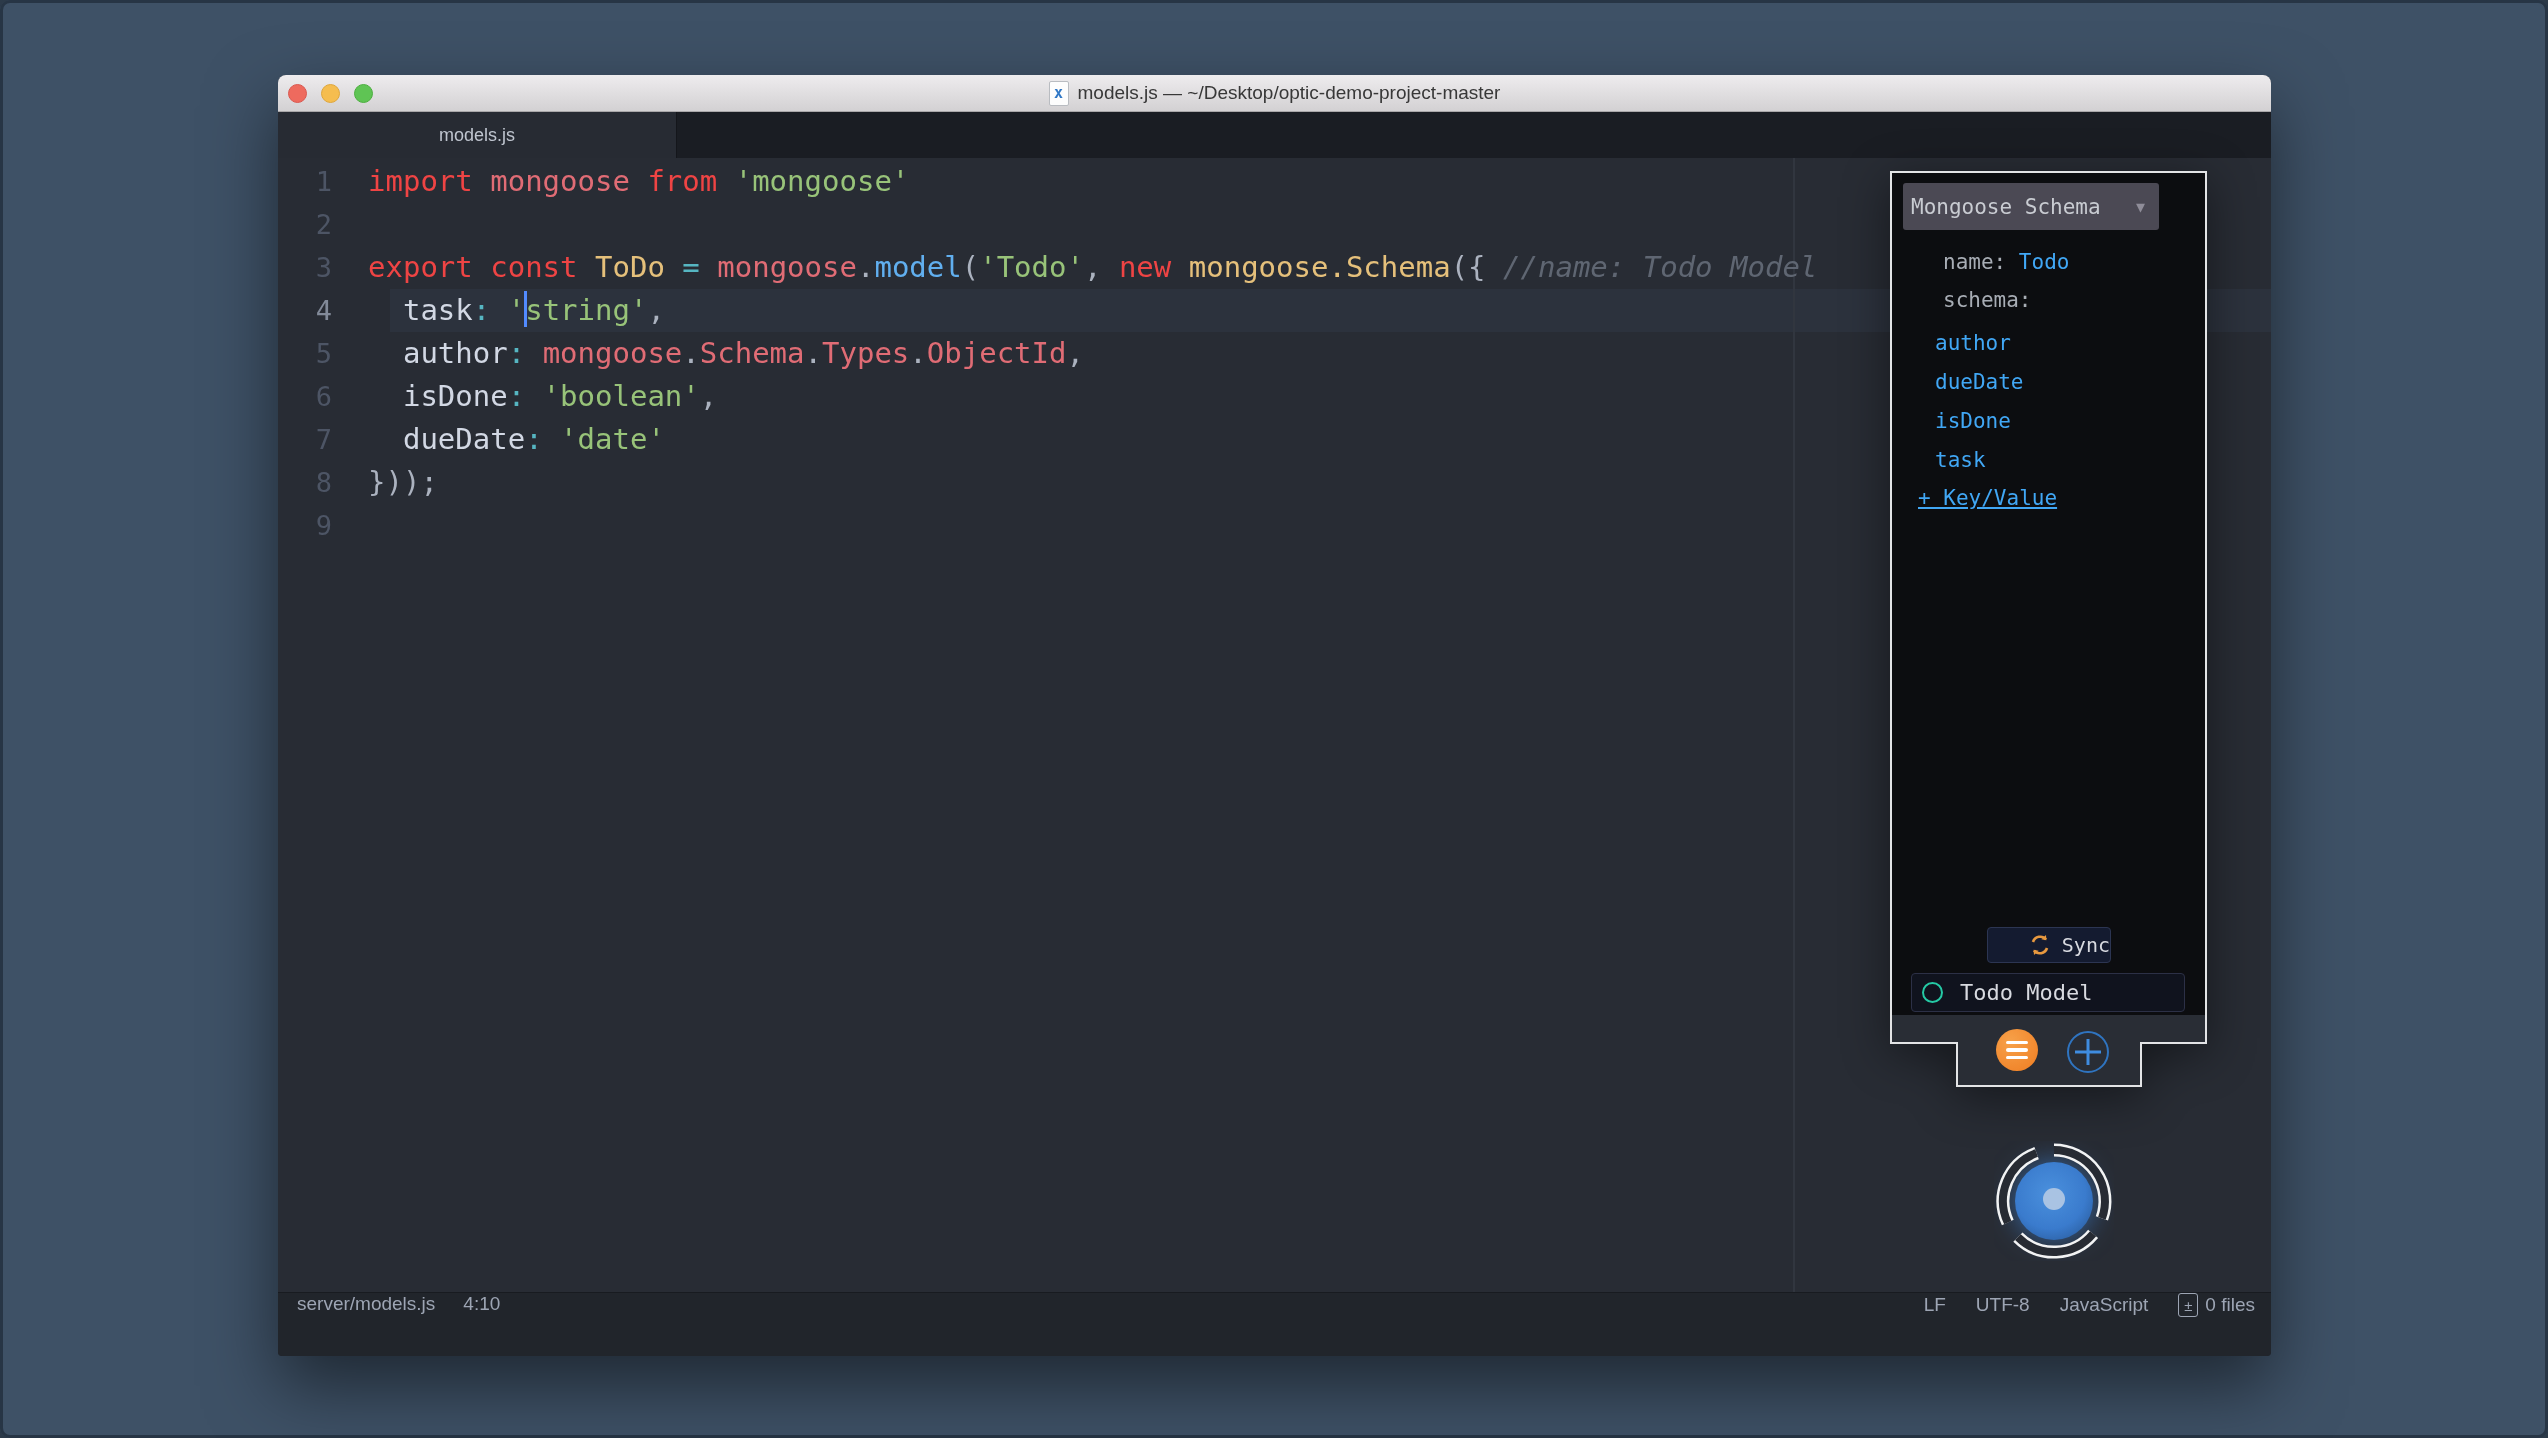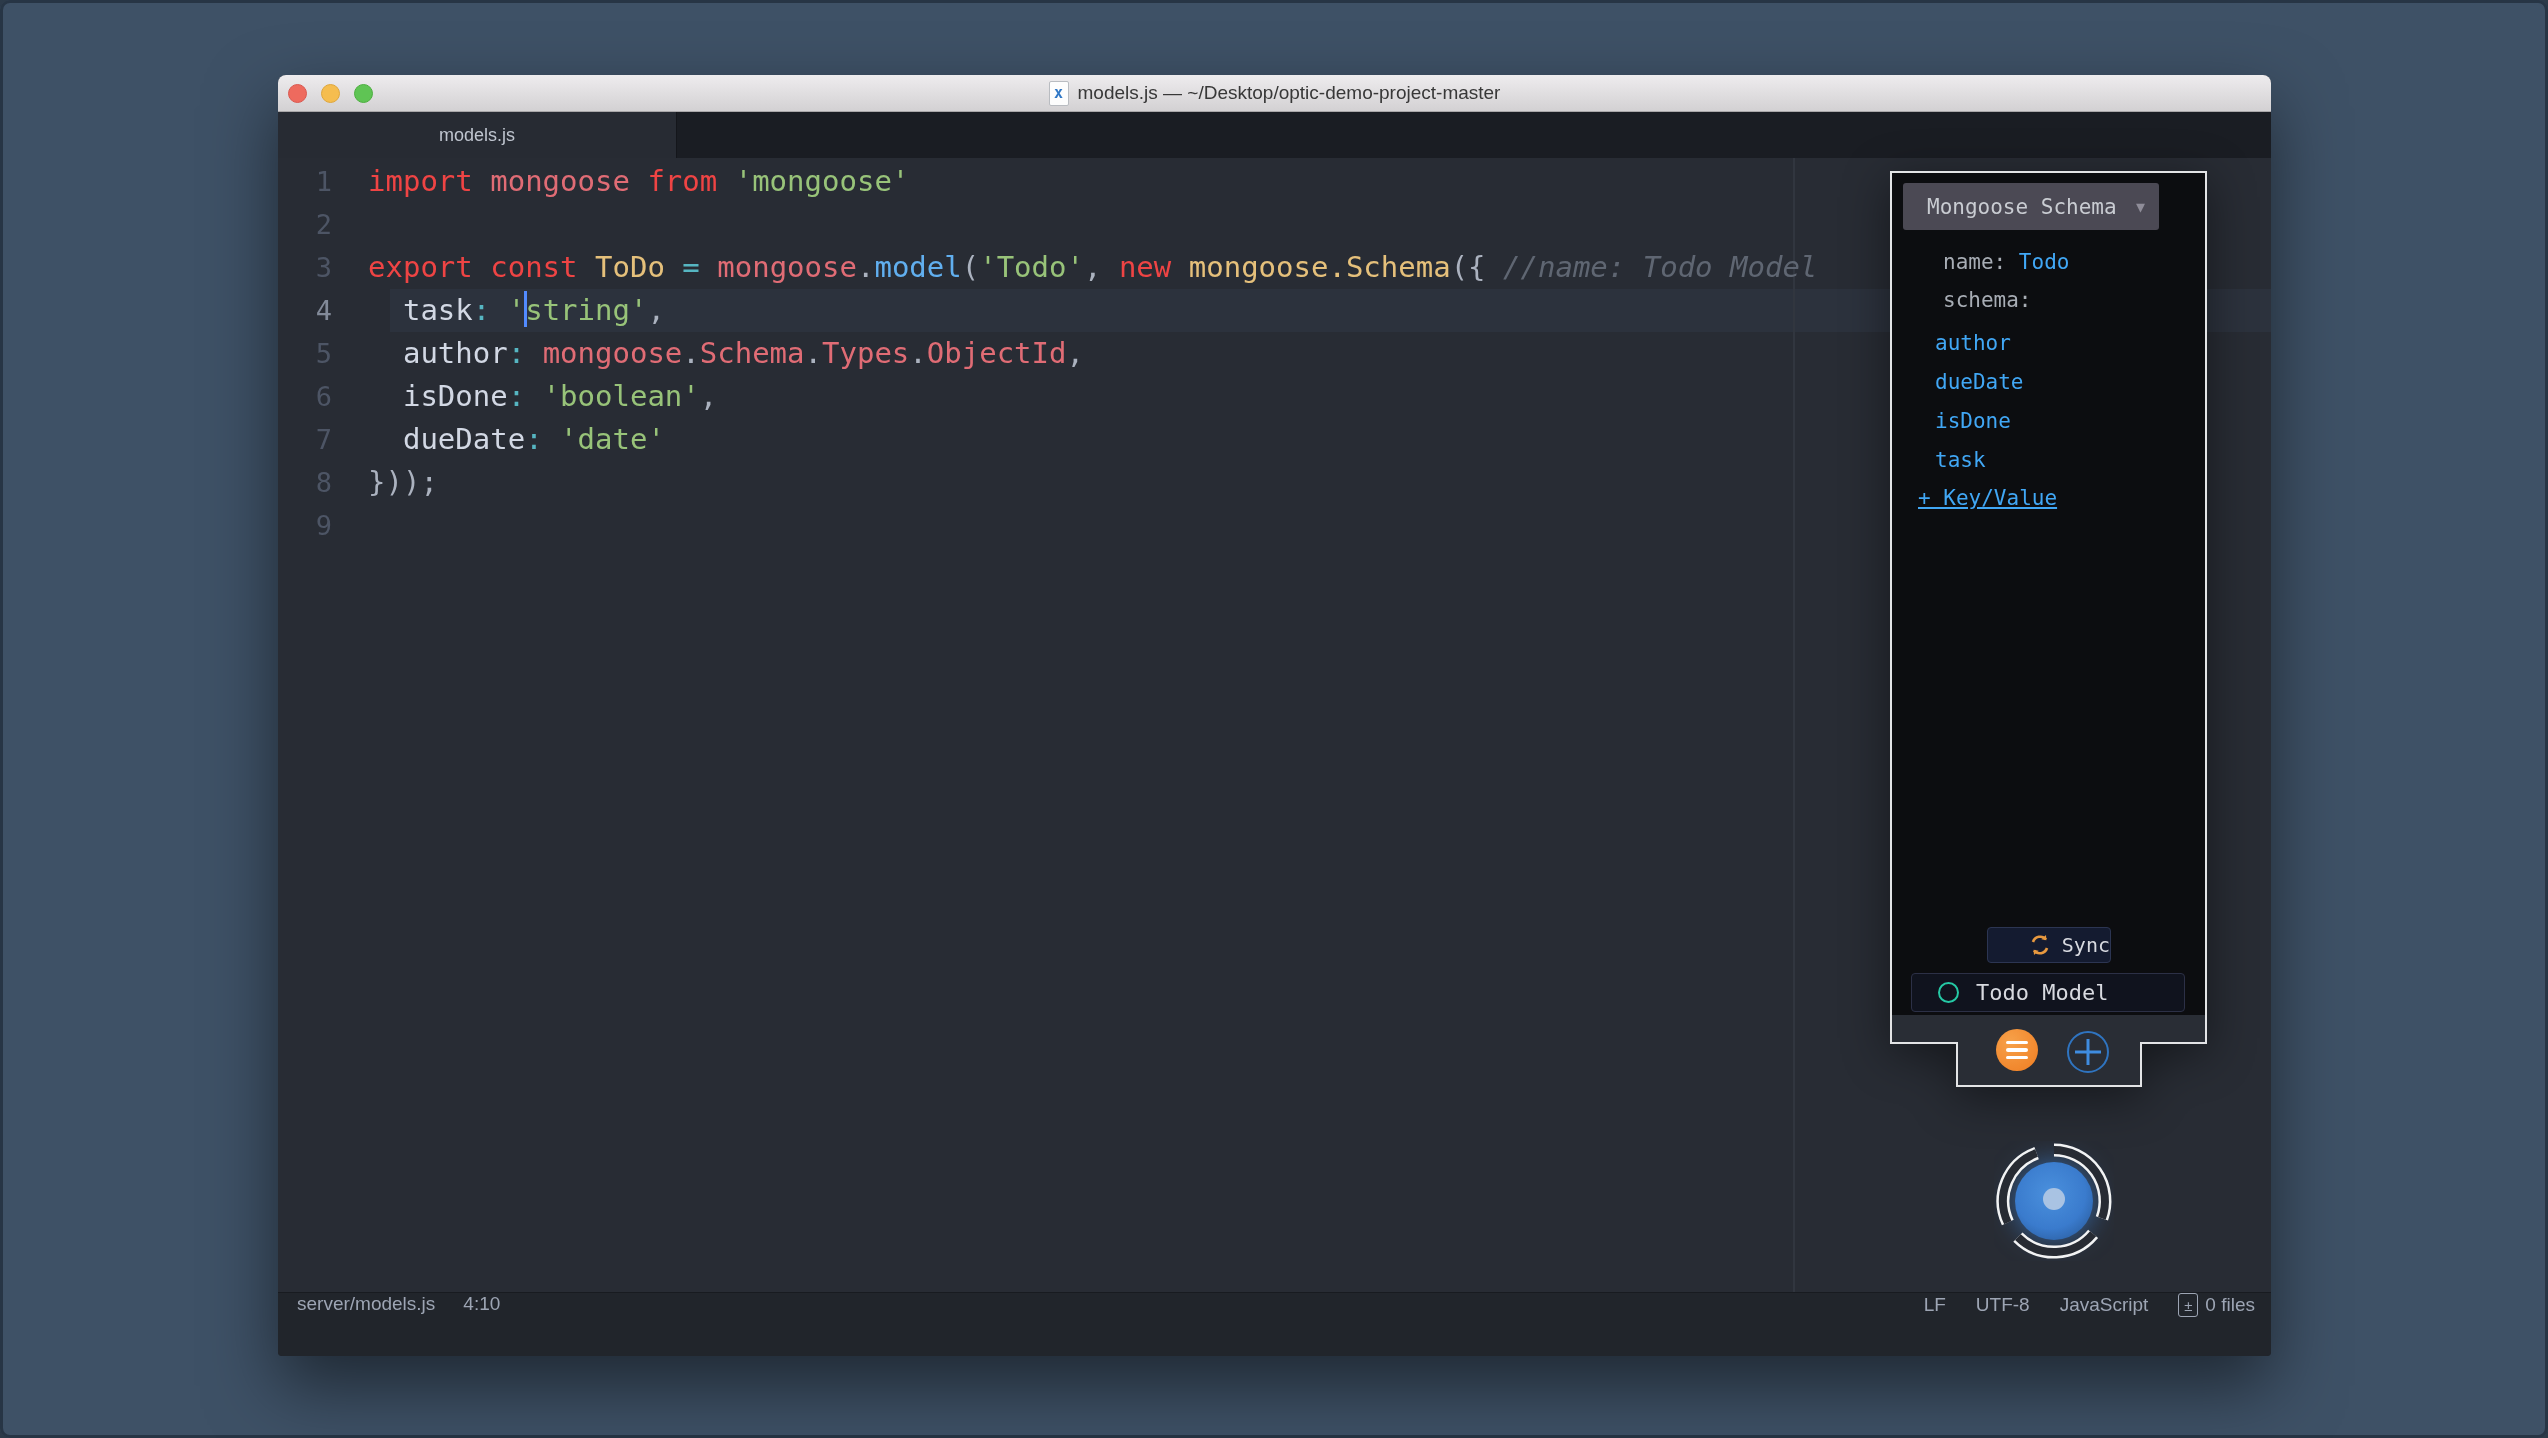--- a/index.html
+++ b/index.html
@@ -66,34 +66,34 @@
 
   
   .optic-wrap { position:absolute; left:1890px; top:171px; width:317px; height:916px;
                 font-family:"DejaVu Sans Mono", monospace;
                 filter:drop-shadow(0 10px 24px rgba(0,0,0,.45)); }
   .optic-main { position:absolute; left:0; top:0; width:317px; height:873px;
                 background:#0c0d10; border:2.5px solid #e3e4e6; }
   .optic-footer { position:absolute; left:0; right:0; bottom:0; height:27px; background:#292d35; }
   .optic-dropdown { position:absolute; left:11px; top:10px; width:256px; height:47px;
                     background:#4b4954; border-radius:3px; display:flex; align-items:center;
-                    padding-left:24px; font-size:21px; color:#c9ccd2; }
+                    padding-left:8px; font-size:21px; color:#c9ccd2; }
   .dd-arrow { position:absolute; right:14px; font-size:15px; color:#8f8d99; }
   .optic-row { position:absolute; left:26px; font-size:21px; color:#a8adb5; white-space:pre;margin-left:25px; }
   .pvalue { color:#41a7f5; }
   .schema-item { position:absolute; left:43px; font-size:21px; color:#41a7f5; }
   .add-link { position:absolute; left:26px; font-size:21px; color:#41a7f5;
               text-decoration:underline; cursor:pointer; }
   .sync-btn { position:absolute; left:95px; top:754px; width:124px; height:36px;
               background:#141b30; border:1px solid #2c3552; border-radius:4px;
               display:flex; align-items:center; justify-content:flex-end; gap:11px;
               font-size:20px; color:#d8dae0; }
   .model-row { position:absolute; left:19px; top:800px; width:274px; height:39px;
                background:#10131e; border:1px solid #2c3046; border-radius:4px;
-               display:flex; align-items:center; gap:17px; padding-left:26px;
+               display:flex; align-items:center; gap:17px; padding-left:10px;
                font-size:22px; color:#d8dae0; }
   .model-dot { width:21px; height:21px; border:2.5px solid #25c9a5; border-radius:50%; }
   .optic-notch { position:absolute; left:66px; top:870.5px; width:186px; height:45.5px;
                  background:#292d35; border:2.5px solid #e3e4e6; border-top:none; }
   .menu-btn { position:absolute; left:106px; top:858px; width:42px; height:42px; border-radius:50%;
               background:radial-gradient(circle at 35% 30%, #f7a149, #ef7d22);
               display:flex; flex-direction:column; align-items:center; justify-content:center; gap:4px; }
   .menu-btn i { display:block; width:22px; height:3.5px; background:#fff; border-radius:2px; }
   .plus-btn { position:absolute; left:177px; top:860px; width:42px; height:42px; border-radius:50%;
               border:2px solid #2f74c0; display:flex; align-items:center; justify-content:center; }

